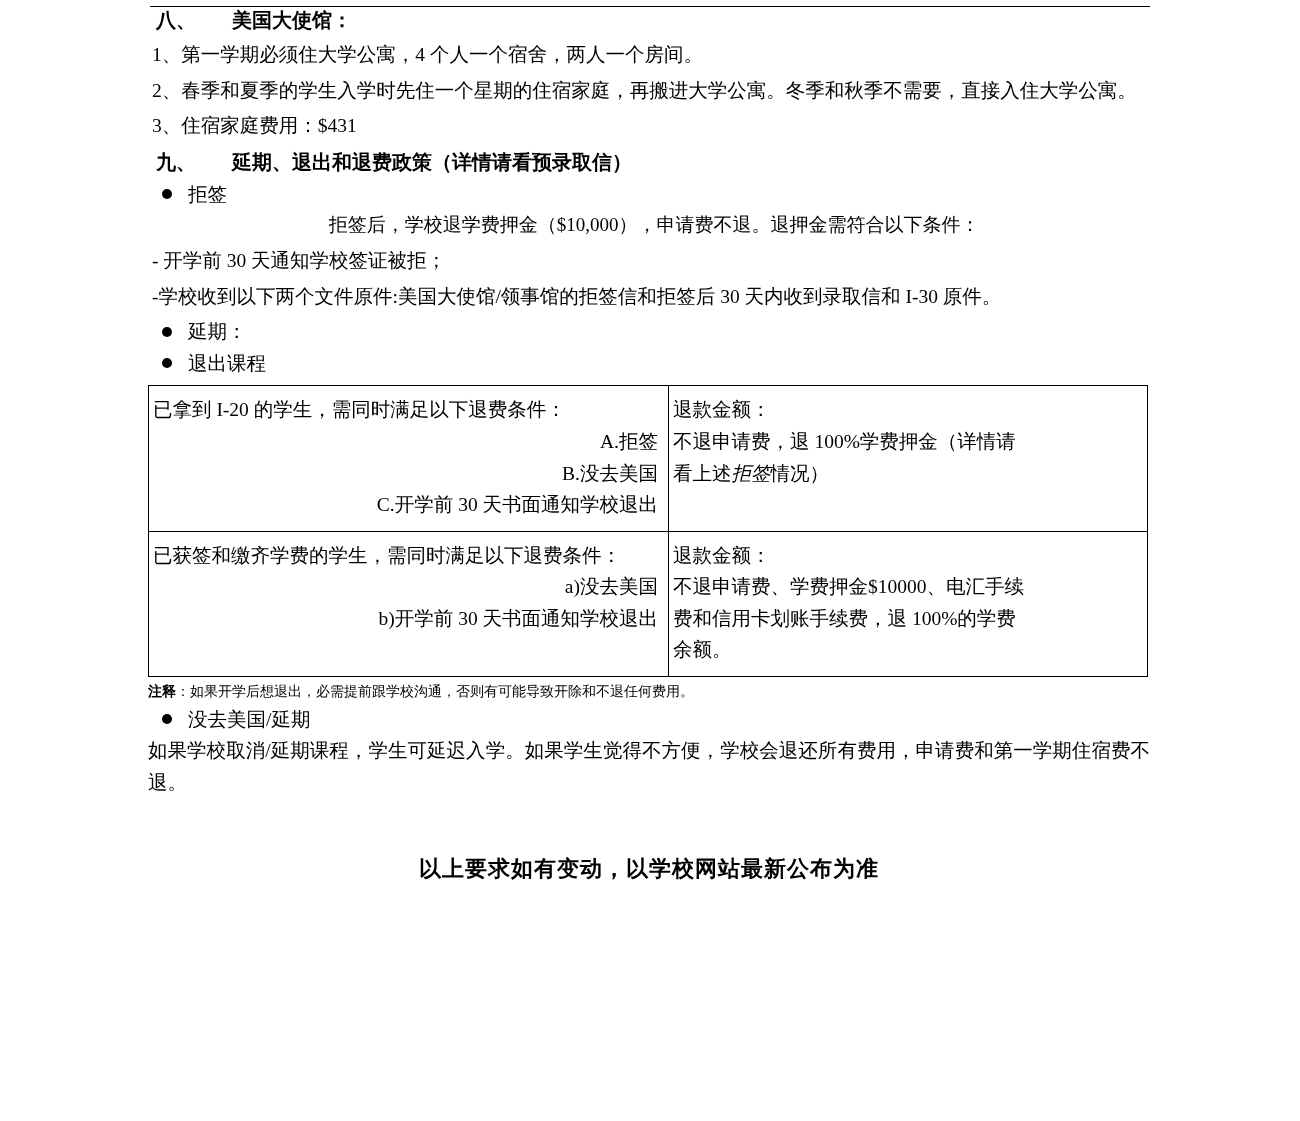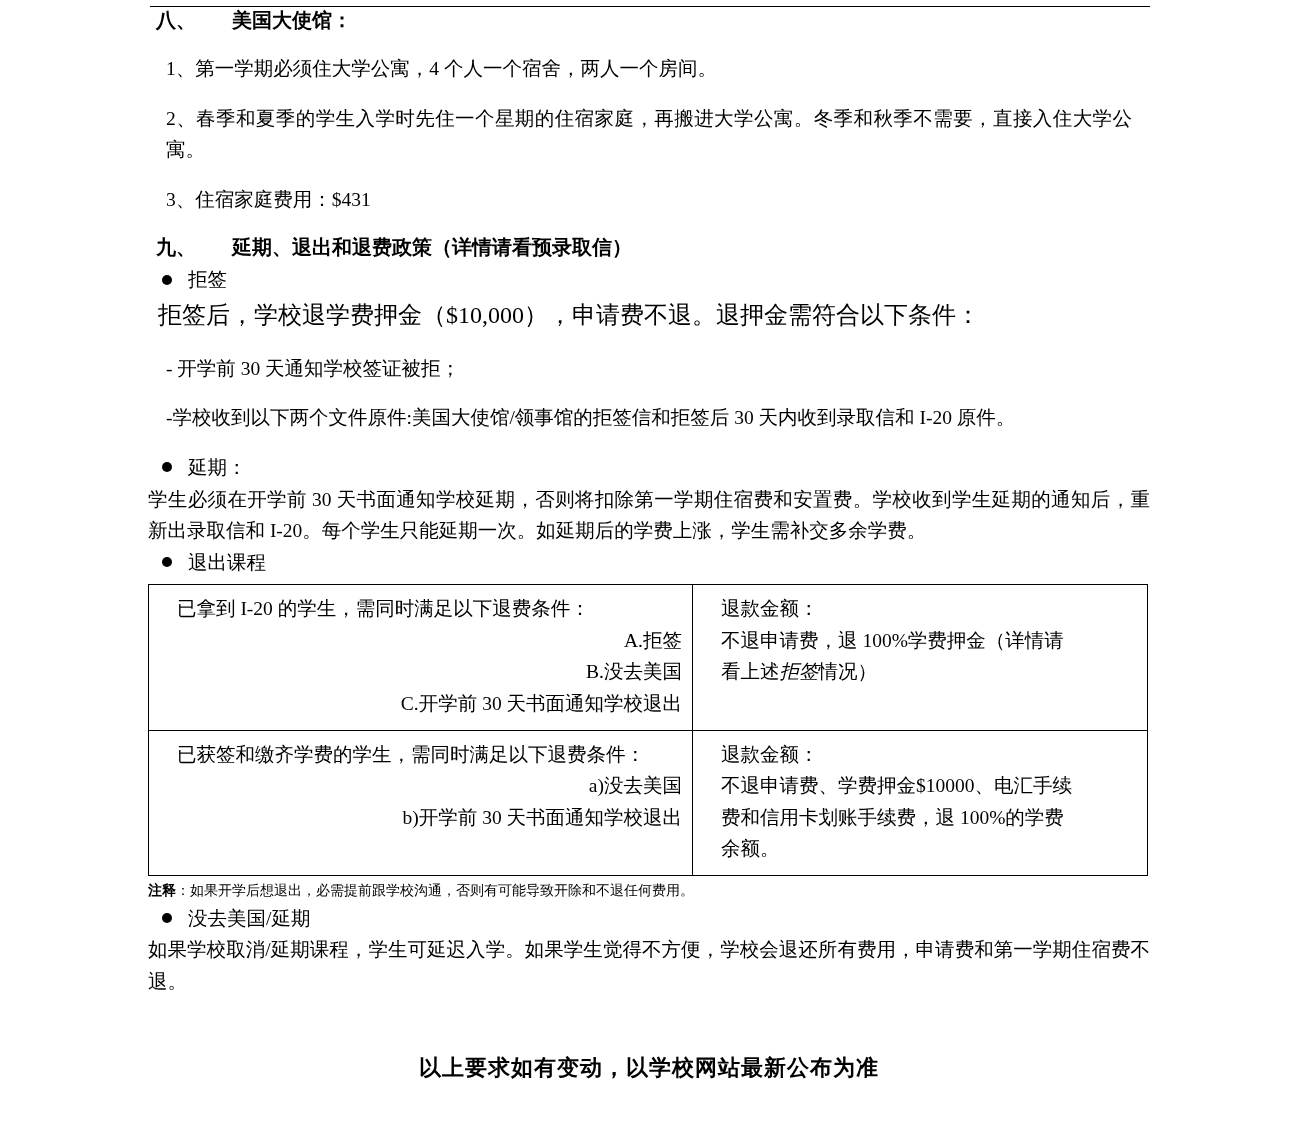--- a/index.html
+++ b/index.html
@@ -39,21 +39,21 @@
     display: inline-block;
     margin-left: 8px;
   }
   .heading .gap {
     display: inline-block;
     width: 26px;
   }
   p.line {
     font-size: 19.5px;
     line-height: 1.62;
-    margin: 18px;
+    margin: 4px;
     text-align: justify;
     text-justify: inter-ideograph;
   }
   .bullet-line {
     font-size: 19.5px;
     line-height: 1.62;
     margin: 0;
     padding-left: 14px;
   }
   .bullet-line .dot {
@@ -61,42 +61,43 @@
     width: 10px;
     height: 10px;
     border-radius: 50%;
     background: #000;
     vertical-align: middle;
     margin-right: 16px;
     position: relative;
     top: -2px;
   }
   .sub-line {
-    font-size: 24px;
+    font-size: 19px;
     line-height: 1.62;
     margin: 0;
     padding-left: 10px;
+    text-align: center;
   }
   .para {
     font-size: 19.5px;
     line-height: 1.62;
     margin: 0;
     text-align: justify;
     text-justify: inter-ideograph;
   }
   table.refund {
     border-collapse: collapse;
     width: 1000px;
     margin: 6px 0 0 0;
     table-layout: fixed;
   }
   table.refund td {
     border: 1.5px solid #000;
     vertical-align: top;
-    padding: 8px 10px 10px 28px;
+    padding: 8px 10px 10px 4px;
     font-size: 19.5px;
     line-height: 1.62;
   }
   table.refund td.left {
     width: 505px;
   }
   .cond-item {
     display: block;
     white-space: nowrap;
     text-align: right;
@@ -146,27 +147,26 @@
     <span class="gap"></span>
     <span>延期、退出和退费政策（详情请看预录取信）</span>
   </div>
 
   <p class="bullet-line">
     <span class="dot"></span><span>拒签</span>
   </p>
 
   <p class="sub-line">拒签后，学校退学费押金（$10,000），申请费不退。退押金需符合以下条件：</p>
   <p class="line">- 开学前 30 天通知学校签证被拒；</p>
-  <p class="line">-学校收到以下两个文件原件:美国大使馆/领事馆的拒签信和拒签后 30 天内收到录取信和 I-20 原件。</p>
+  <p class="line">-学校收到以下两个文件原件:美国大使馆/领事馆的拒签信和拒签后 30 天内收到录取信和 I-30 原件。</p>
 
   <p class="bullet-line">
     <span class="dot"></span><span>延期：</span>
   </p>
 
-  <p class="para">学生必须在开学前 30 天书面通知学校延期，否则将扣除第一学期住宿费和安置费。学校收到学生延期的通知后，重新出录取信和 I-20。每个学生只能延期一次。如延期后的学费上涨，学生需补交多余学费。</p>
 
   <p class="bullet-line">
     <span class="dot"></span><span>退出课程</span>
   </p>
 
   <table class="refund">
     <tbody>
       <tr>
         <td class="left">
           <div>已拿到 I-20 的学生，需同时满足以下退费条件：</div>

